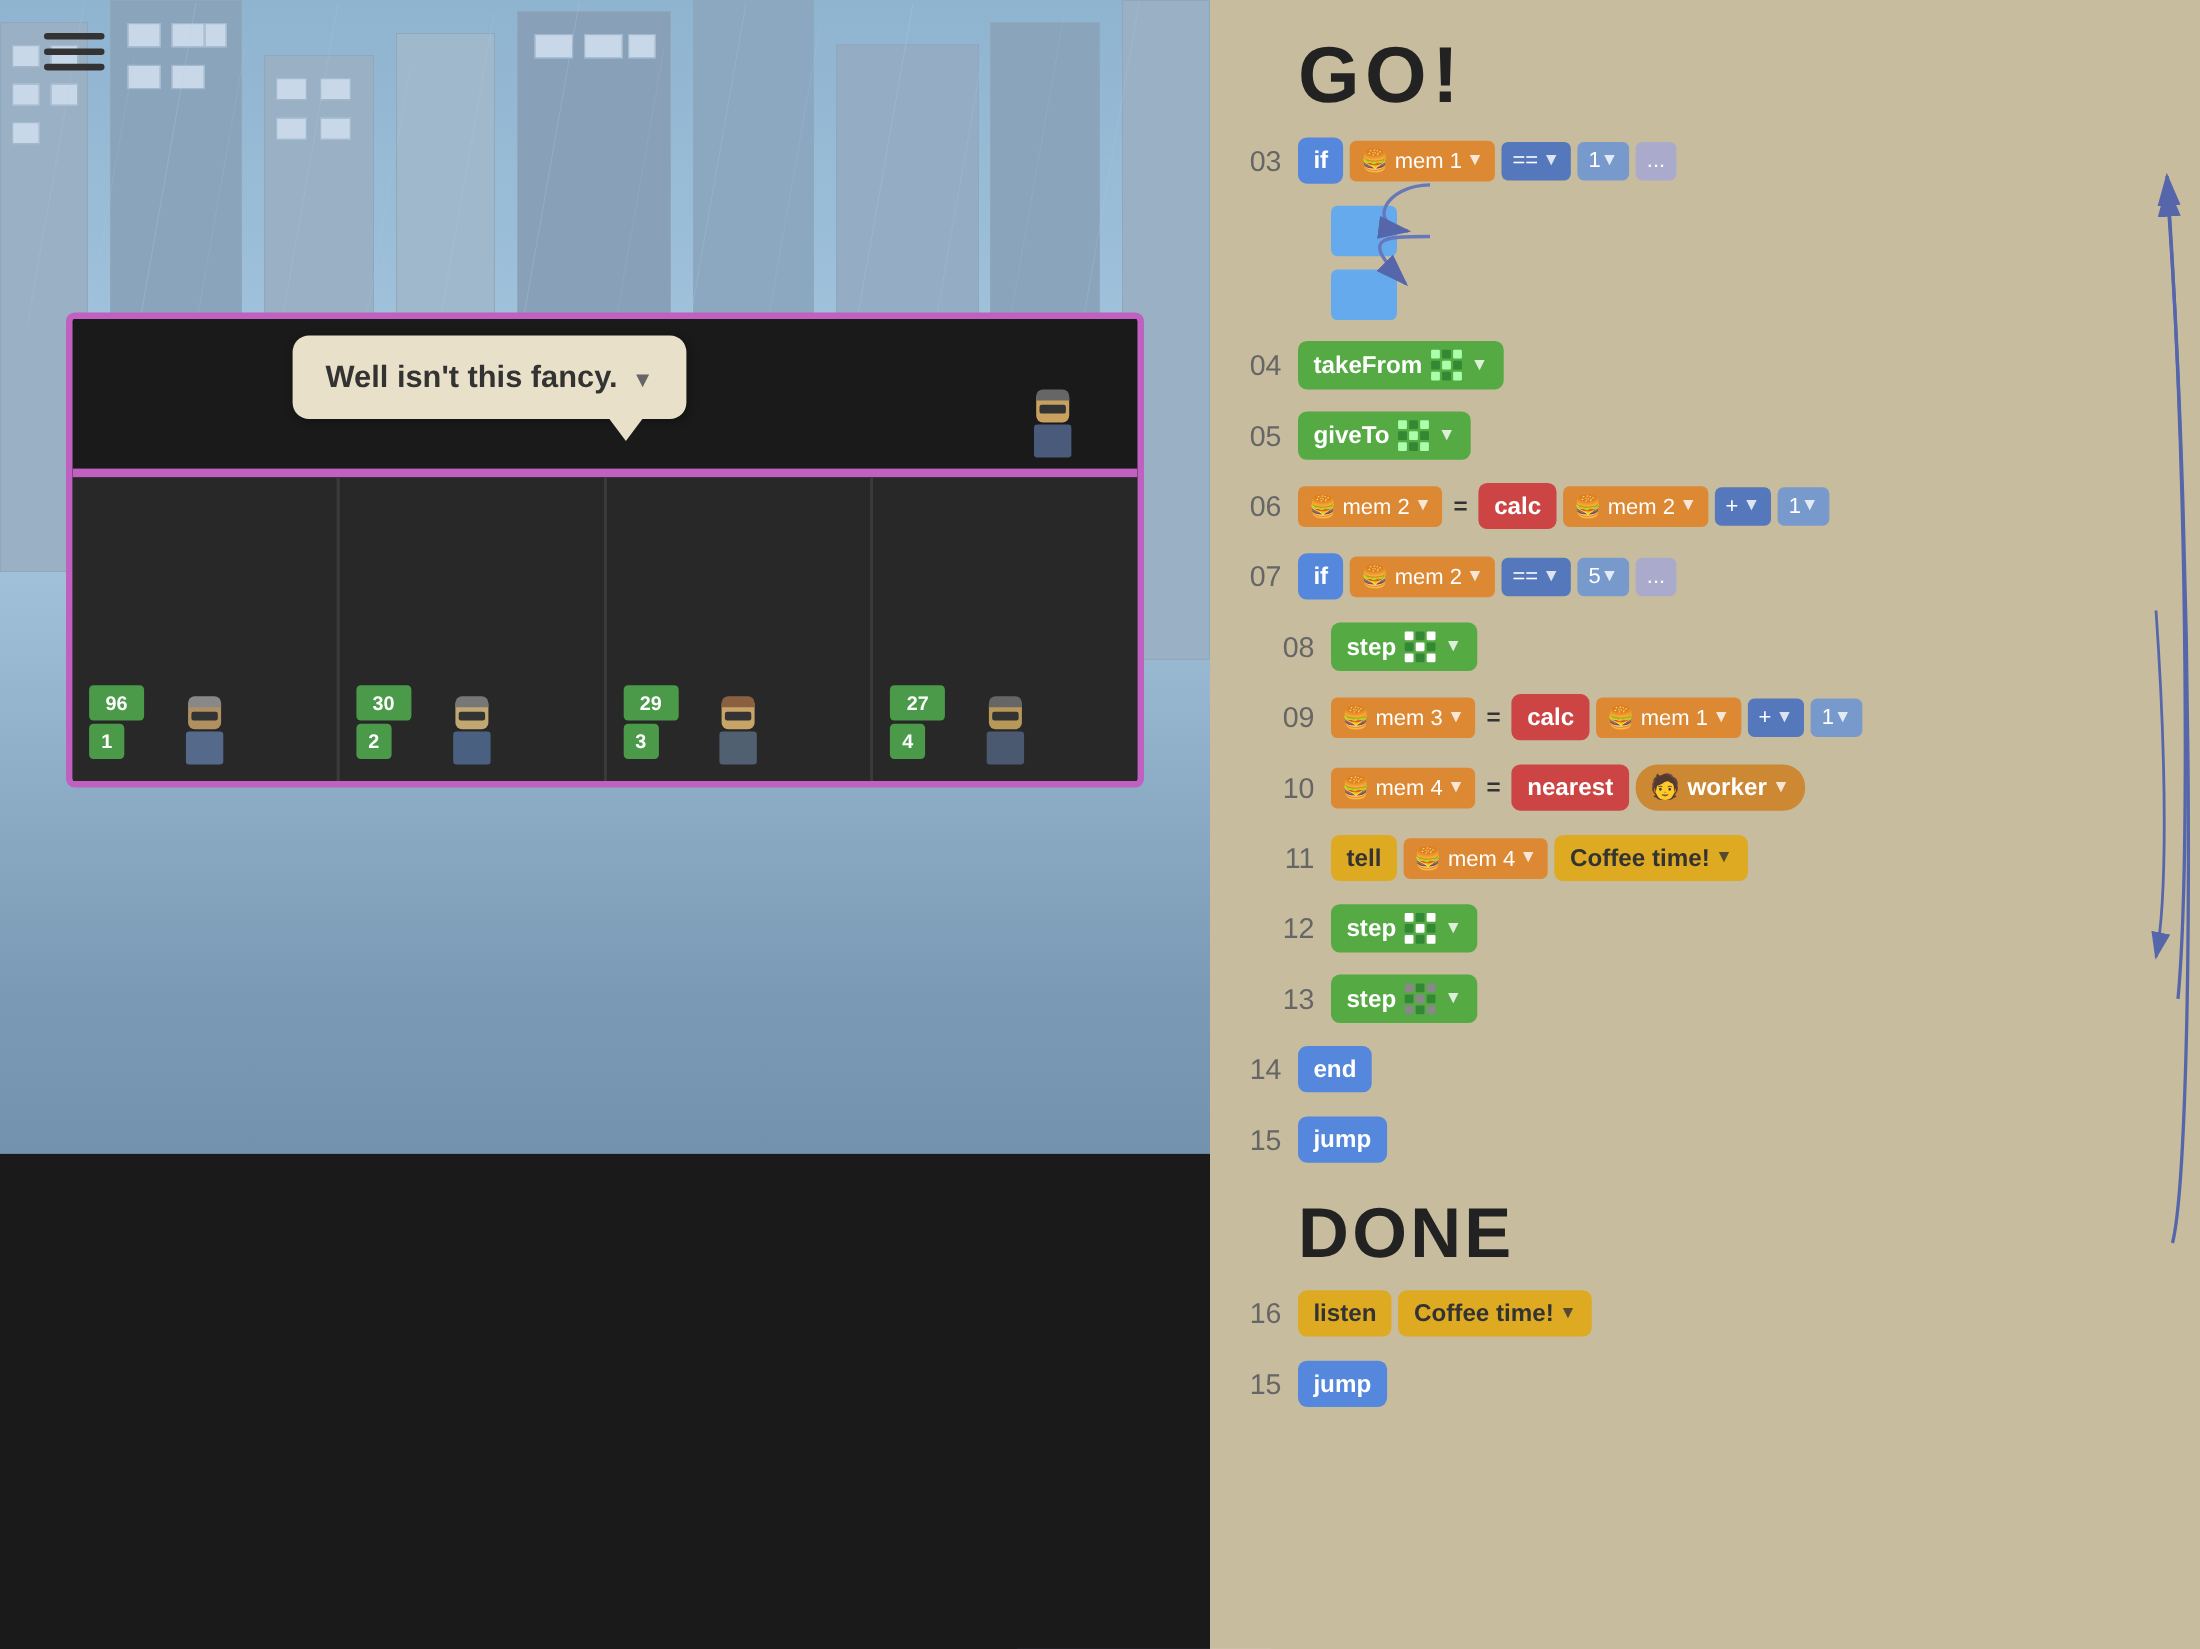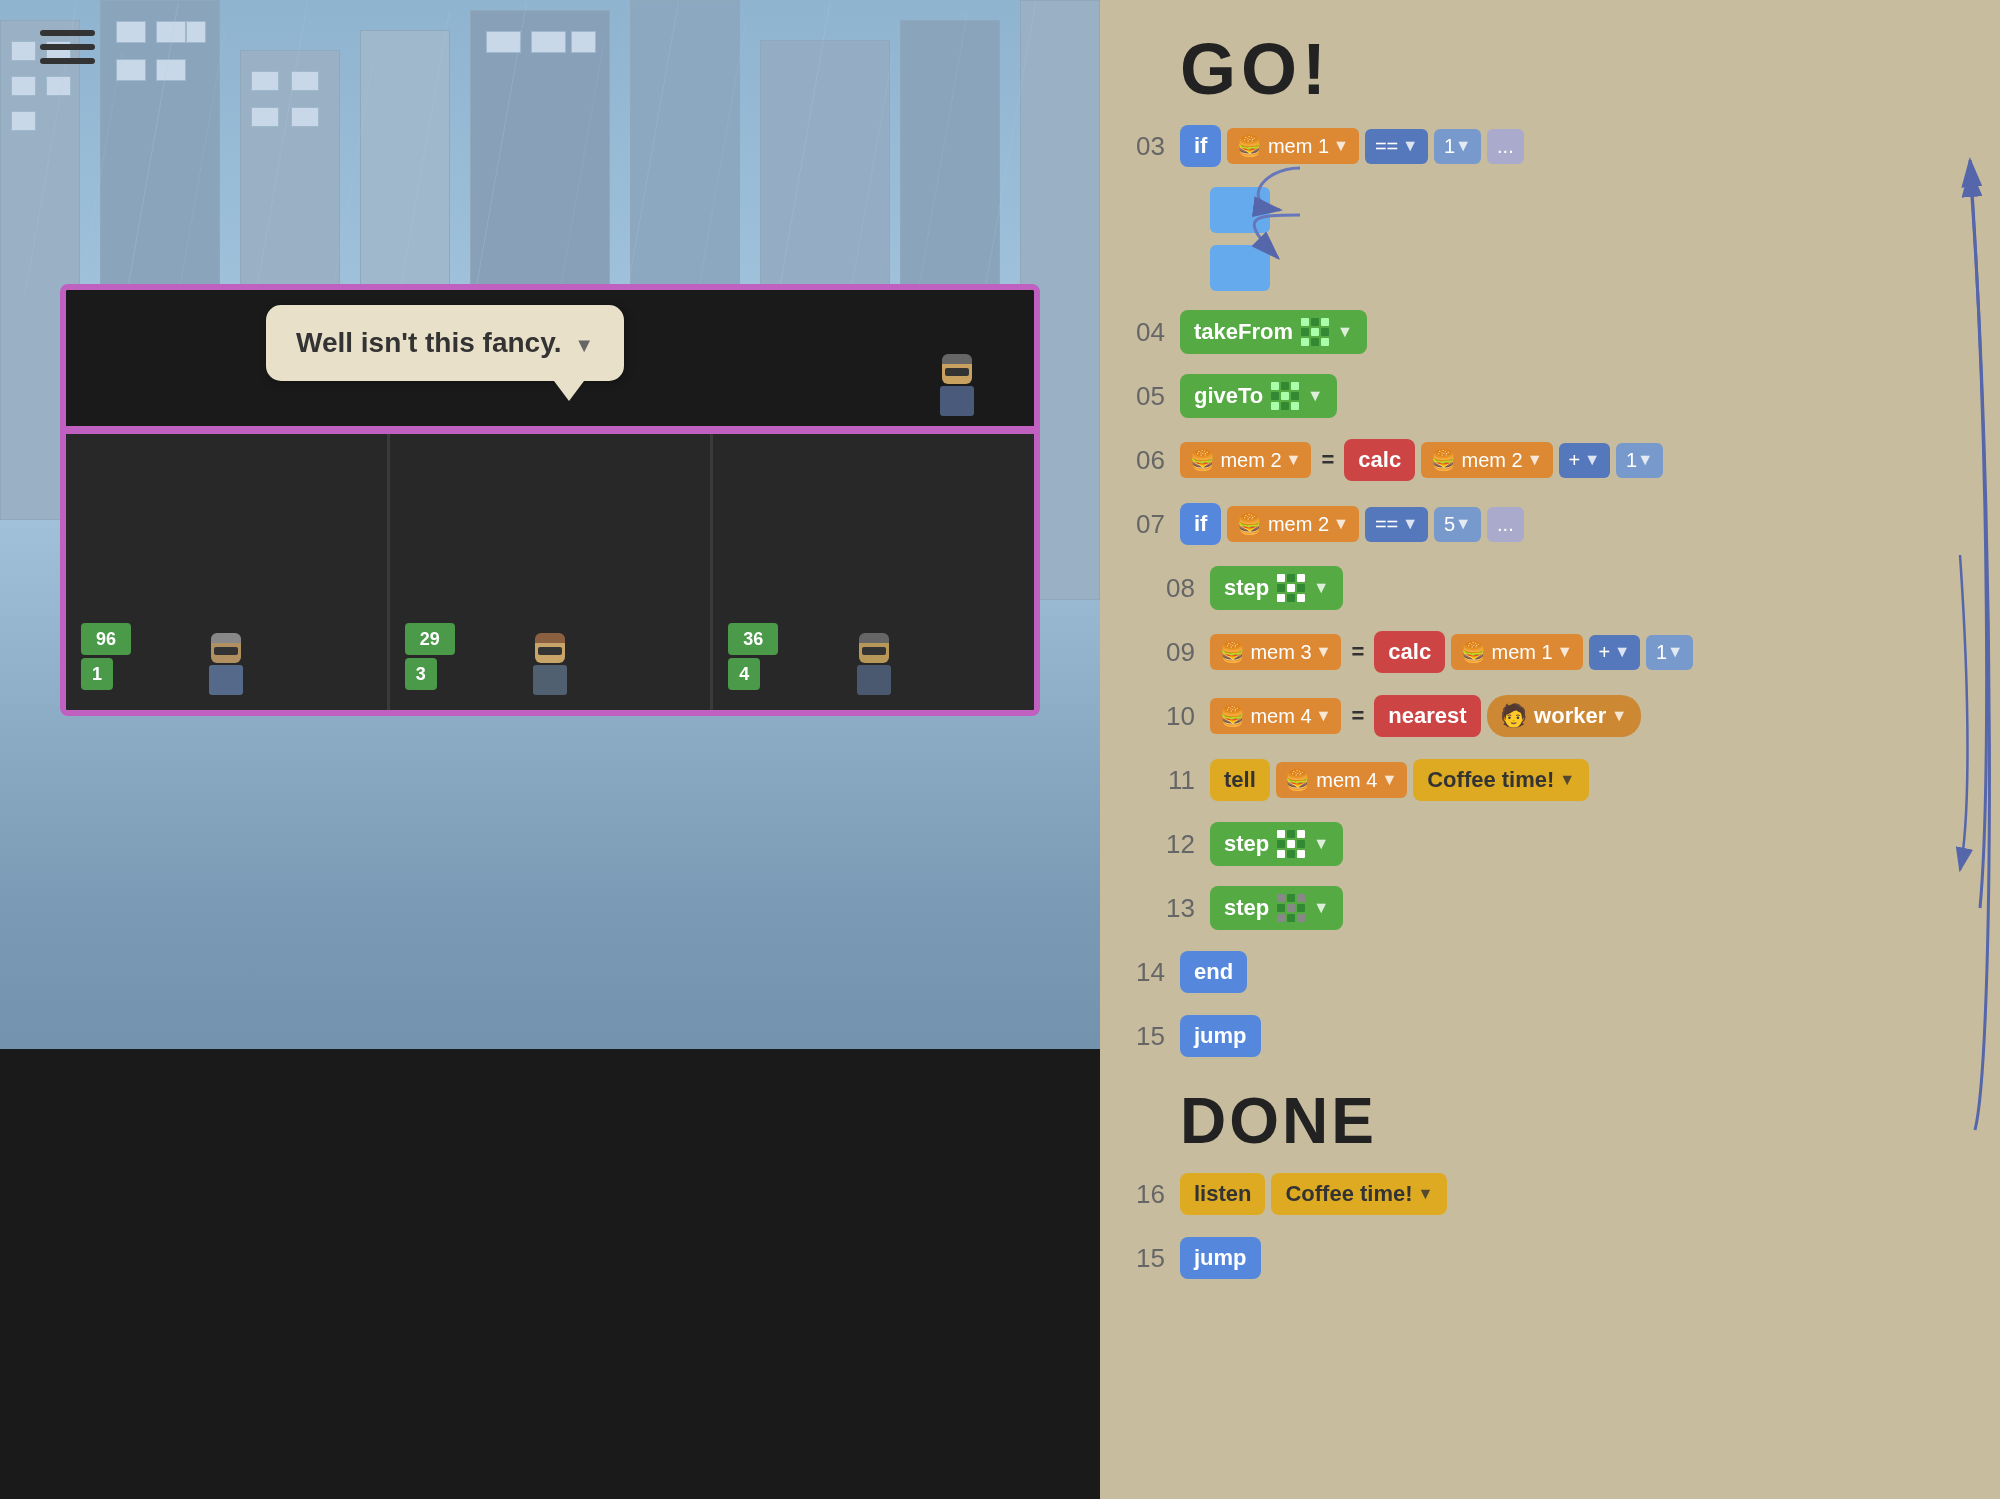--- a/index.html
+++ b/index.html
@@ -518,20 +518,35 @@
         </div>
         <div class="station-score">
           <span>96</span>
         </div>
         <div class="station-number">
           <span>1</span>
         </div>
       </div>
       <div class="worker-station">
         <div class="pixel-worker">
+          <div class="pw-head" style="background:#c0a870;">
+            <div class="pw-hair" style="background:#777;"></div>
+            <div class="pw-glasses"></div>
+          </div>
+          <div class="pw-body" style="background:#4a6080;"></div>
+        </div>
+        <div class="station-score">
+          <span>30</span>
+        </div>
+        <div class="station-number">
+          <span>2</span>
+        </div>
+      </div>
+      <div class="worker-station">
+        <div class="pixel-worker">
           <div class="pw-head" style="background:#c8a468;">
             <div class="pw-hair" style="background:#8a6040;"></div>
             <div class="pw-glasses"></div>
           </div>
           <div class="pw-body" style="background:#506070;"></div>
         </div>
         <div class="station-score">
           <span>29</span>
         </div>
         <div class="station-number">
@@ -540,21 +555,21 @@
       </div>
       <div class="worker-station">
         <div class="pixel-worker">
           <div class="pw-head" style="background:#b89858;">
             <div class="pw-hair" style="background:#666;"></div>
             <div class="pw-glasses"></div>
           </div>
           <div class="pw-body" style="background:#4a5870;"></div>
         </div>
         <div class="station-score">
-          <span>36</span>
+          <span>27</span>
         </div>
         <div class="station-number">
           <span>4</span>
         </div>
       </div>
     </div>
   </div>
 </div>
 
 <div id="code-panel">

